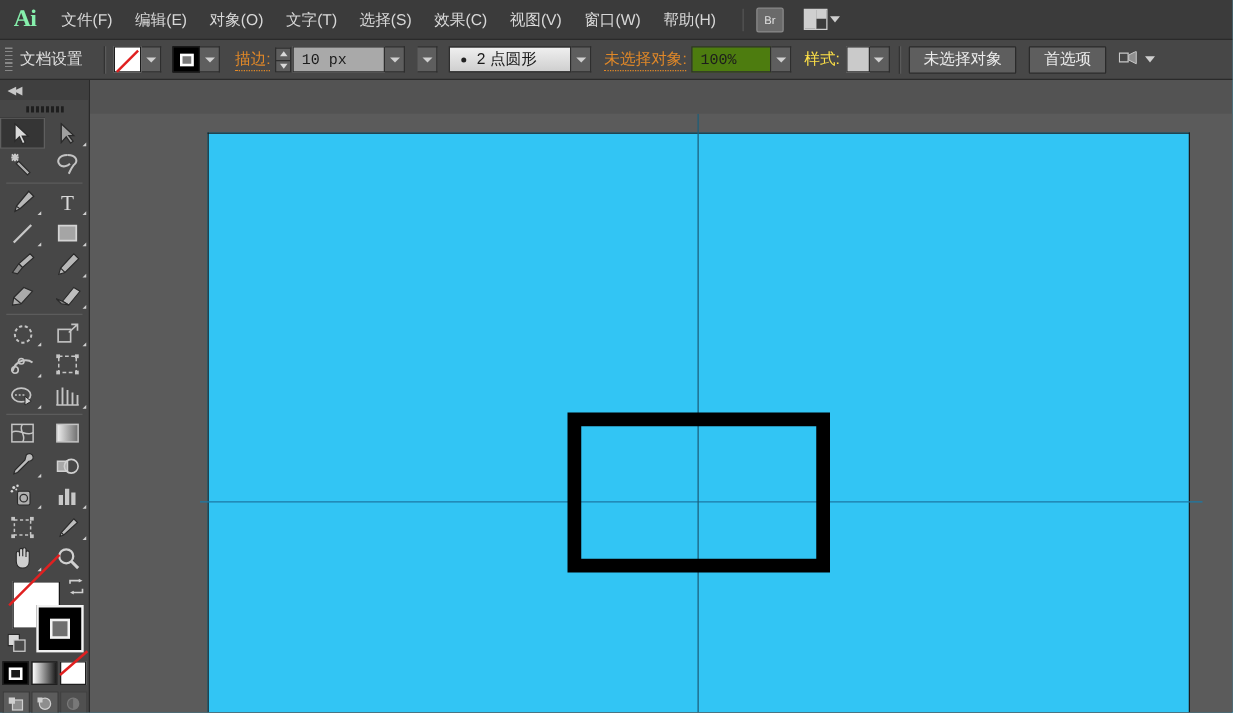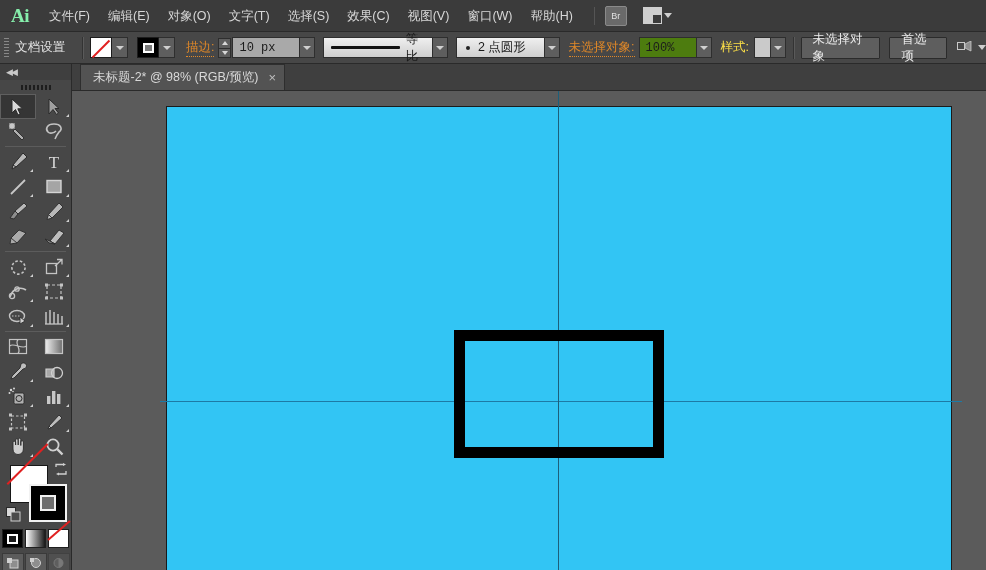--- a/index.html
+++ b/index.html
@@ -281,24 +281,20 @@
       <b>
           <i class="sp-dn"></i>
         </b>
     </div>
     <div class="field" style="width:74px;">10 px</div>
     <div class="dd-btn">
         <span class="tri"></span>
       </div>
 
     <div style="width:10px;"></div>
-    <div class="combo" style="width:110px;">
-      <span class="profile-line"></span>
-      <span>等比</span>
-    </div>
     <div class="dd-btn">
         <span class="tri"></span>
       </div>
 
     <div style="width:9px;"></div>
     <div class="combo" style="width:98px;">
       <span class="brush-dot"></span>
       <span>2 点圆形</span>
     </div>
     <div class="dd-btn">
@@ -326,26 +322,20 @@
 
     <div id="cb-extra">
       <svg width="16" height="13" viewBox="0 0 16 13">
         <rect x="0.5" y="1.5" width="7" height="7" fill="none" stroke="#c9c9c9"></rect>
         <path d="M8 3 L14 0 L14 10 L8 7 Z" fill="#8f8f8f" stroke="#c9c9c9" stroke-width="0.8"></path>
       </svg>
       <span class="caret"></span>
     </div>
   </div>
 
-  <div id="tabbar">
-    <div id="doc-tab">
-      <span>未标题-2* @ 98% (RGB/预览)</span>
-      <span id="tab-close">×</span>
-    </div>
-  </div>
 
   <div id="toolbar">
     <div id="tb-header">
       <span class="dbl-arrow">◀◀</span>
     </div>
     <div id="tb-grip">
         <i></i>
       </div>
 
     <div class="tool-grid">

